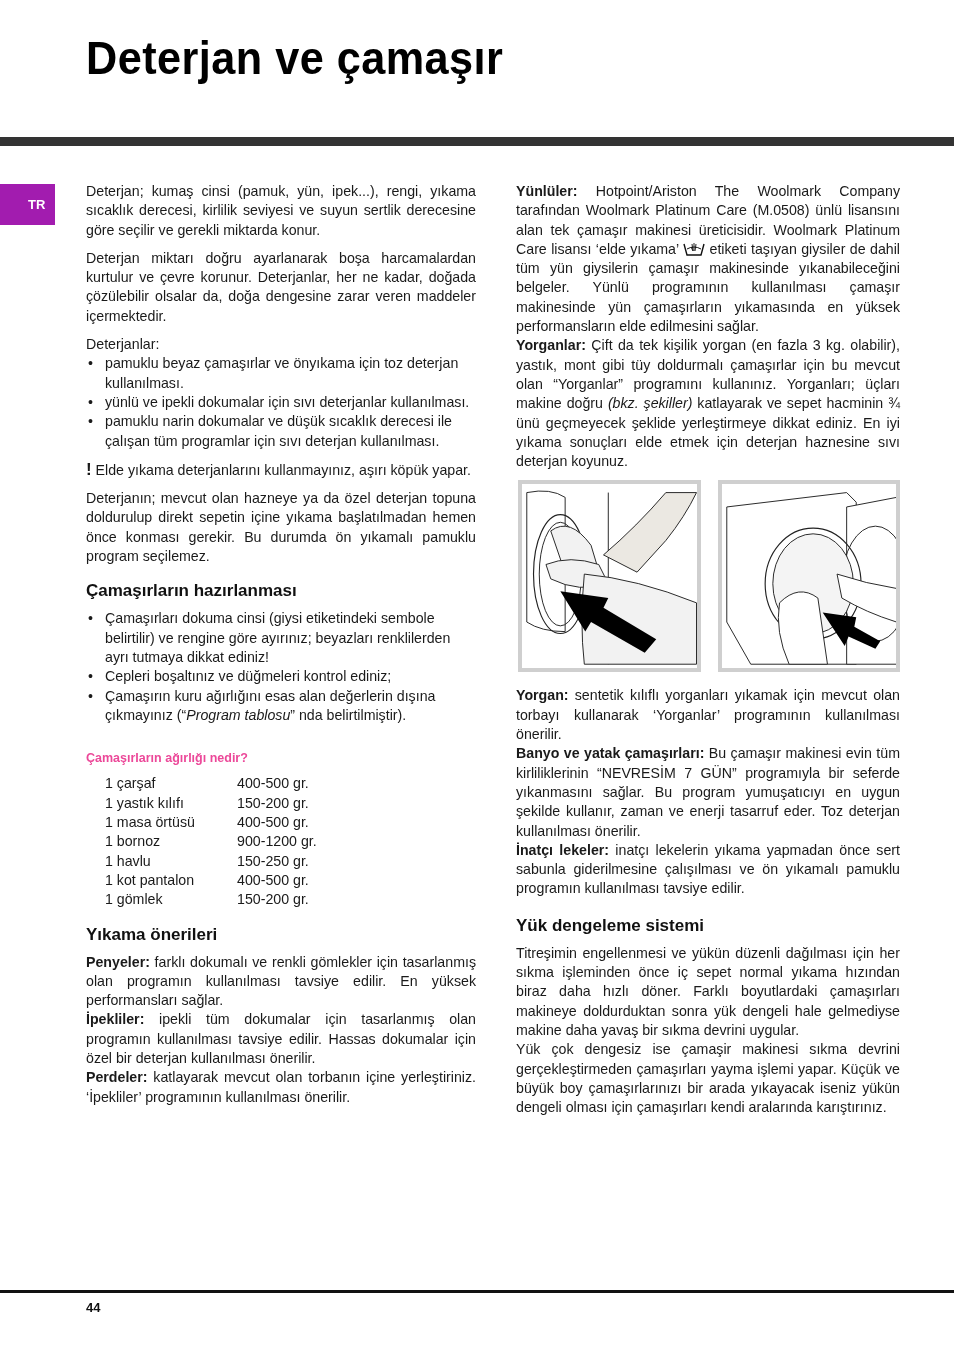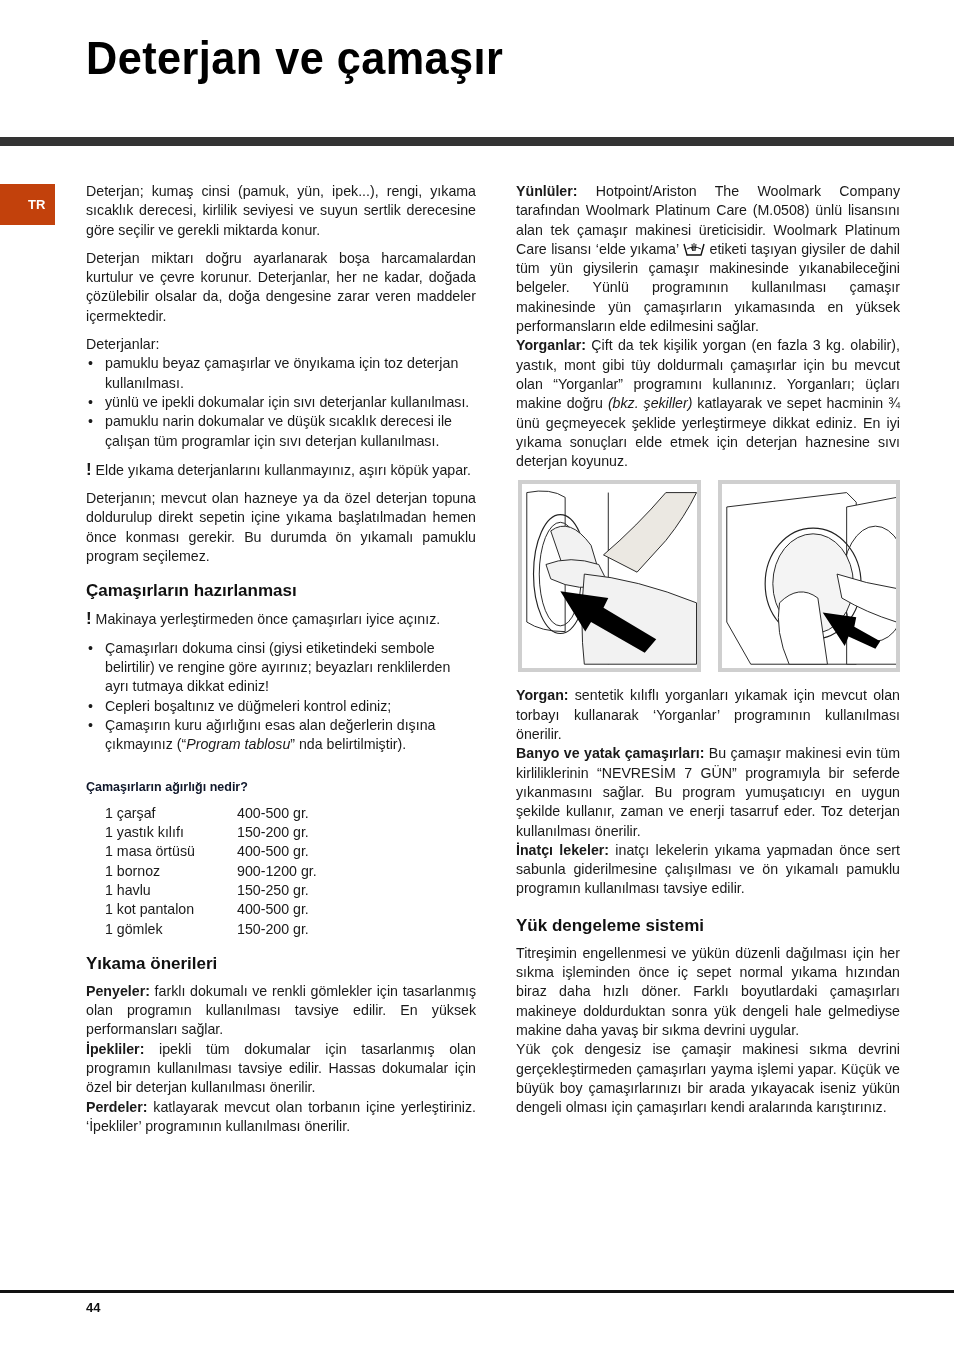--- a/index.html
+++ b/index.html
@@ -2,27 +2,27 @@
 <html><head>
 <meta charset="utf-8">
 <style>
   html, body { margin:0; padding:0; background:#ffffff; }
   body { width:954px; height:1351px; position:relative; overflow:hidden;
          font-family:"Liberation Sans", sans-serif; color:#111; }
   .page-title { position:absolute; left:86px; top:30px; margin:0;
          font-family:"Liberation Sans", sans-serif; font-weight:bold; font-size:47px;
          letter-spacing:0.5px; color:#000; transform:scaleX(0.92); transform-origin:left top; }
   .header-bar { position:absolute; left:0; top:137px; width:954px; height:9px; background:#333333; }
-  .lang-tab { position:absolute; left:0; top:184px; width:55px; height:41px; background:#c2410c;
+  .lang-tab { position:absolute; left:0; top:184px; width:55px; height:41px; background:#a21caf;
          color:#fff; font-weight:bold; font-size:13px; box-sizing:border-box; padding:13px 0 0 28px; }
   .col { position:absolute; top:182px; font-size:14.2px; line-height:19.3px; color:#1a1a1a; }
   .col-left { left:86px; width:390px; }
   .col-right { left:516px; width:384px; }
   h2 { font-size:17px; font-weight:bold; margin:0 0 7px 0; color:#111; line-height:22px; }
-  h3 { font-size:12.5px; font-weight:bold; margin:0 0 6px 0; color:#0f172a; }
+  h3 { font-size:12.5px; font-weight:bold; margin:0 0 6px 0; color:#ec4899; }
   p { margin:0 0 9px 0; text-align:justify; }
   p.tight { margin-bottom:0; }
   ul { list-style:none; margin:0 0 9px 0; padding:0; }
   ul li { position:relative; padding-left:19px; margin:0; }
   ul li::before { content:"•"; position:absolute; left:2px; top:0; }
   .excl { font-weight:bold; font-size:17px; }
   .b { font-weight:bold; }
   .i { font-style:italic; }
   table.weights { border-collapse:collapse; margin:4px 0 10px 19px; font-size:14.2px; }
   table.weights td { padding:0; line-height:19.3px; }
@@ -51,21 +51,20 @@
       <li>pamuklu beyaz çamaşırlar ve önyıkama için toz deterjan kullanılması.</li>
       <li>yünlü ve ipekli dokumalar için sıvı deterjanlar kullanılması.</li>
       <li>pamuklu narin dokumalar ve düşük sıcaklık derecesi ile çalışan tüm programlar için sıvı deterjan kullanılması.</li>
     </ul>
     <p><span class="excl">!</span><span> Elde yıkama deterjanlarını kullanmayınız, aşırı köpük yapar.</span></p>
     <p>Deterjanın; mevcut olan hazneye ya da özel deterjan topuna doldurulup direkt sepetin içine yıkama başlatılmadan hemen önce konması gerekir. Bu durumda ön yıkamalı pamuklu program seçilemez.</p>
   </section>
 
   <section class="sec">
     <h2>Çamaşırların hazırlanması</h2>
-    <p><span class="excl">!</span><span> Makinaya yerleştirmeden önce çamaşırları iyice açınız.</span></p>
     <ul>
       <li>Çamaşırları dokuma cinsi (giysi etiketindeki sembole belirtilir) ve rengine göre ayırınız; beyazları renklilerden ayrı tutmaya dikkat ediniz!</li>
       <li>Cepleri boşaltınız ve düğmeleri kontrol ediniz;</li>
       <li><span>Çamaşırın kuru ağırlığını esas alan değerlerin dışına çıkmayınız (“</span><span class="i">Program tablosu</span><span>” nda belirtilmiştir).</span></li>
     </ul>
   </section>
 
   <section class="sec" style="margin-top:24px">
     <h3>Çamaşırların ağırlığı nedir?</h3>
     <table class="weights">

